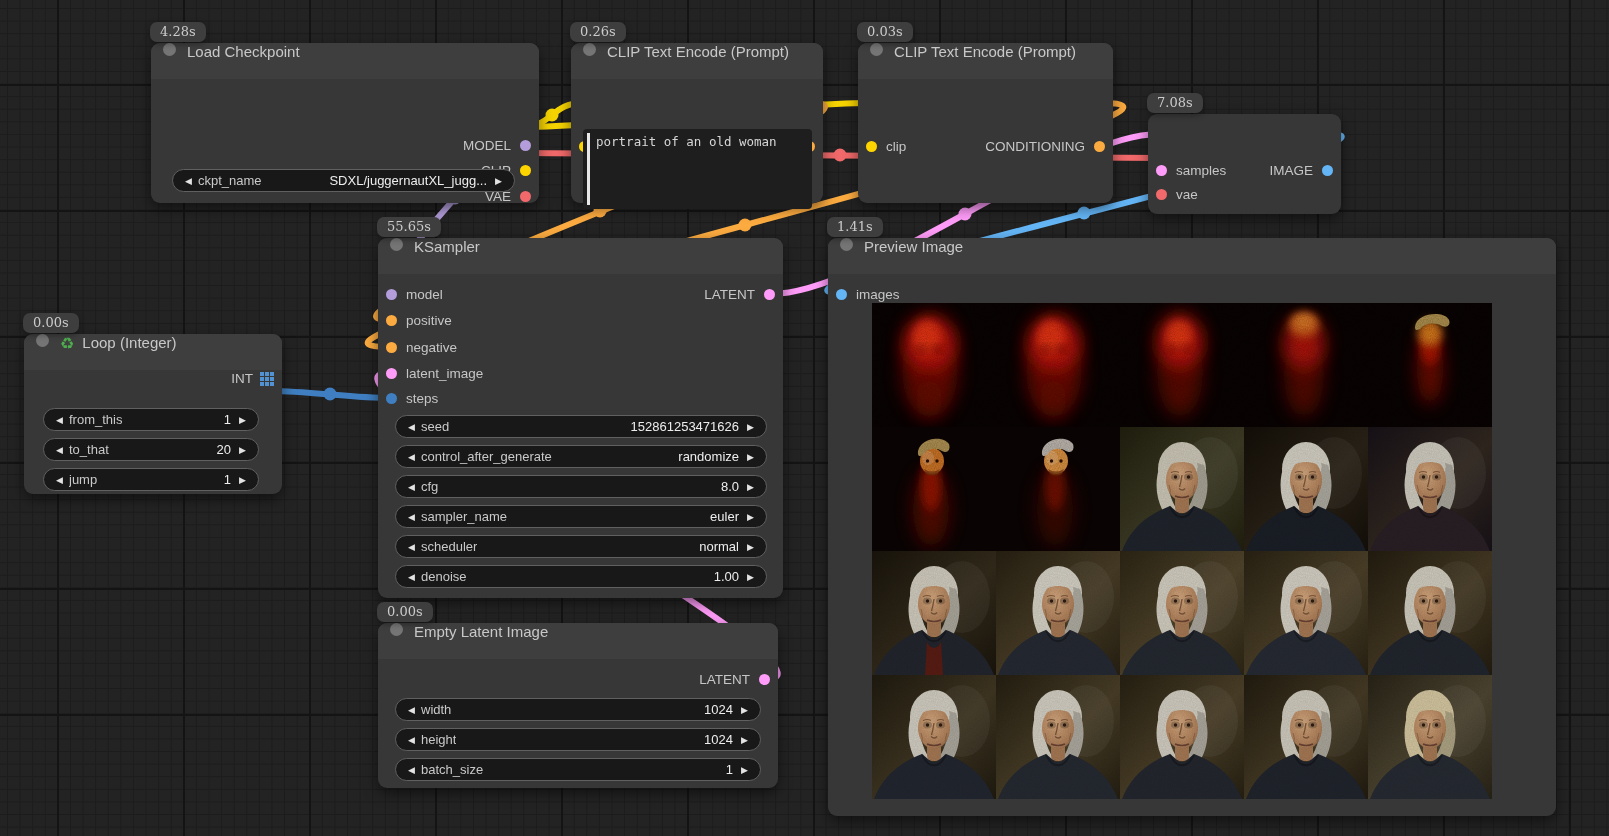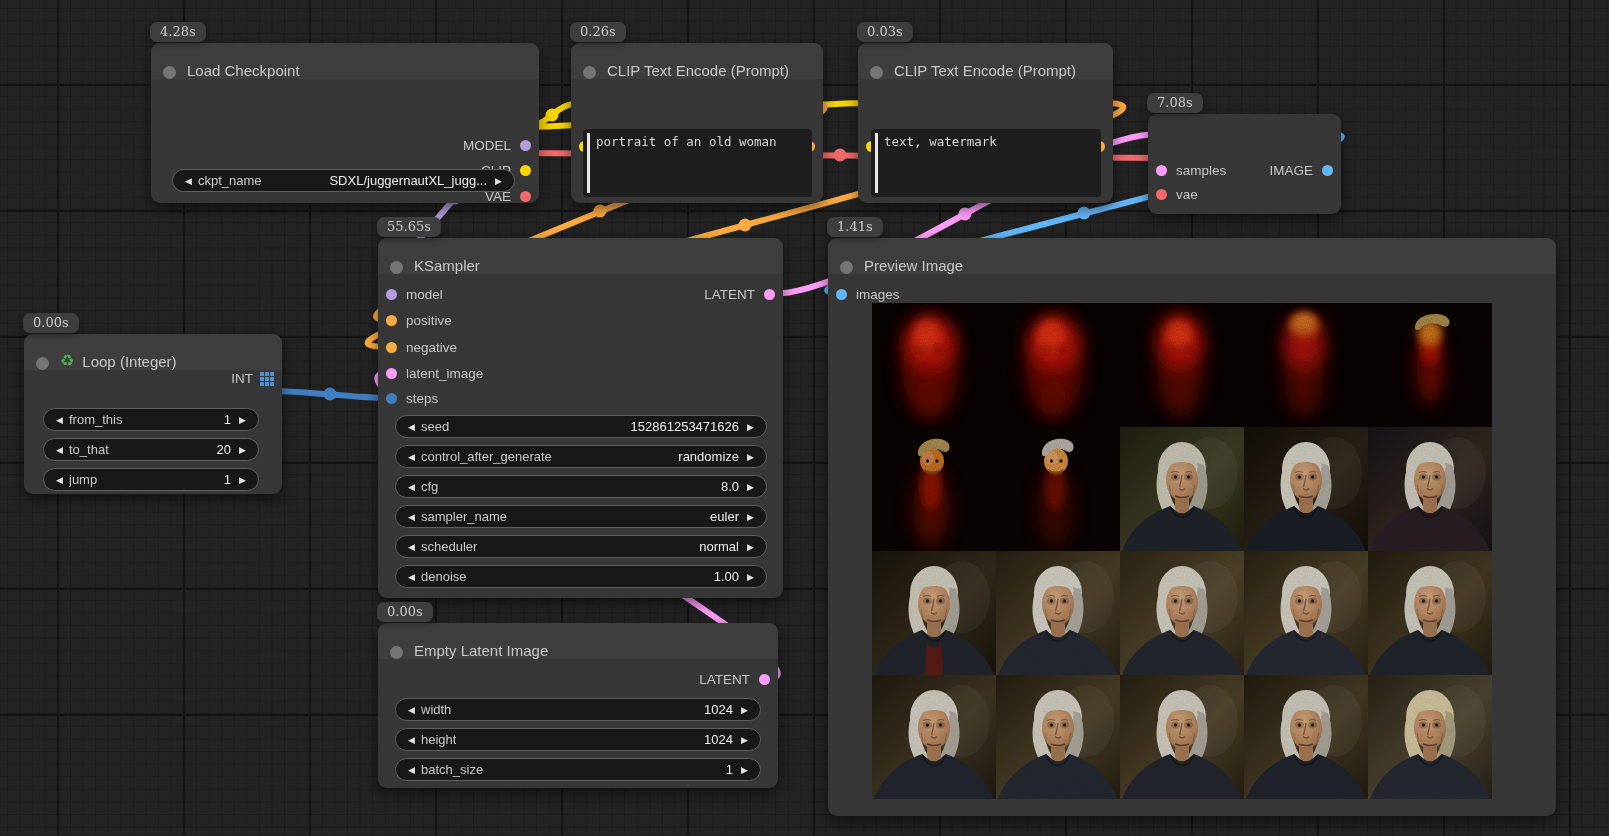--- a/index.html
+++ b/index.html
@@ -9,21 +9,21 @@
       linear-gradient(to right,#141414 2px,transparent 2px),
       linear-gradient(to bottom,#141414 2px,transparent 2px),
       linear-gradient(to right,#1c1c1c 1px,transparent 1px),
       linear-gradient(to bottom,#1c1c1c 1px,transparent 1px);
     background-size:126px 126px,126px 126px,12.6px 12.6px,12.6px 12.6px;
     background-position:57px 84px,57px 84px,7px 8px,7px 8px;}
   #wires{position:absolute;left:0;top:0;z-index:1;}
   .node{position:absolute;background:#373737;border-radius:9px;z-index:2;
     box-shadow:0 5px 14px rgba(0,0,0,.5);}
   .node-header{height:36px;background:#3e3e3e;border-radius:9px 9px 0 0;
-    display:flex;align-items:flex-end;padding:0 12px;gap:11px;cursor:move;}
+    display:flex;align-items:flex-start;padding:0 12px;gap:11px;cursor:move;}
   .status-dot{width:13px;height:13px;border-radius:50%;background:#757575;flex:none;}
   .node-title{color:#c8c8c8;font-size:15px;white-space:nowrap;}
   .recycle{color:#4fae4f;font-size:16px;margin-right:-3px;}
   .badge{position:absolute;top:-21px;left:-1px;background:#3e3e3e;color:#cbcbcb;
     font-family:"DejaVu Serif",serif;font-size:13px;line-height:15px;
     padding:2px 10px 3px;border-radius:7px;box-shadow:0 2px 6px rgba(0,0,0,.35);}
   .port{position:absolute;display:flex;align-items:center;gap:9px;
     color:#c6c6c6;font-size:13.5px;white-space:nowrap;}
   .port.in{left:8px;}
   .port.out{right:8px;}
@@ -108,38 +108,37 @@
     <span class="node-title">CLIP Text Encode (Prompt)</span>
   </div>
   <div class="port in" style="top:96px;">
     <span class="pdot c-clip"></span>
       <span>clip</span>
   </div>
   <div class="port out" style="top:96px;">
     <span>CONDITIONING</span>
       <span class="pdot c-cond"></span>
   </div>
-  <div class="ta" style="left:12px;top:86px;width:229px;height:68px;">portrait of an old woman</div>
+  <div class="ta" style="left:12px;top:86px;width:229px;height:80px;">portrait of an old woman</div>
 </div>
 
 <div class="node" style="left:858px;top:43px;width:255px;height:160px;">
   <div class="badge">0.03s</div>
   <div class="node-header">
     <span class="status-dot"></span>
     <span class="node-title">CLIP Text Encode (Prompt)</span>
   </div>
   <div class="port in" style="top:96px;">
     <span class="pdot c-clip"></span>
       <span>clip</span>
   </div>
   <div class="port out" style="top:96px;">
     <span>CONDITIONING</span>
       <span class="pdot c-cond"></span>
   </div>
-  <div class="ta" style="left:13px;top:86px;width:230px;height:68px;">text, watermark</div>
 </div>
 
 <div class="node" style="left:1148px;top:78px;width:193px;height:100px;margin-top:36px;">
   <div class="badge">7.08s</div>
   <div class="port in" style="top:49px;">
     <span class="pdot c-latent"></span>
       <span>samples</span>
   </div>
   <div class="port in" style="top:73px;">
     <span class="pdot c-vae"></span>

